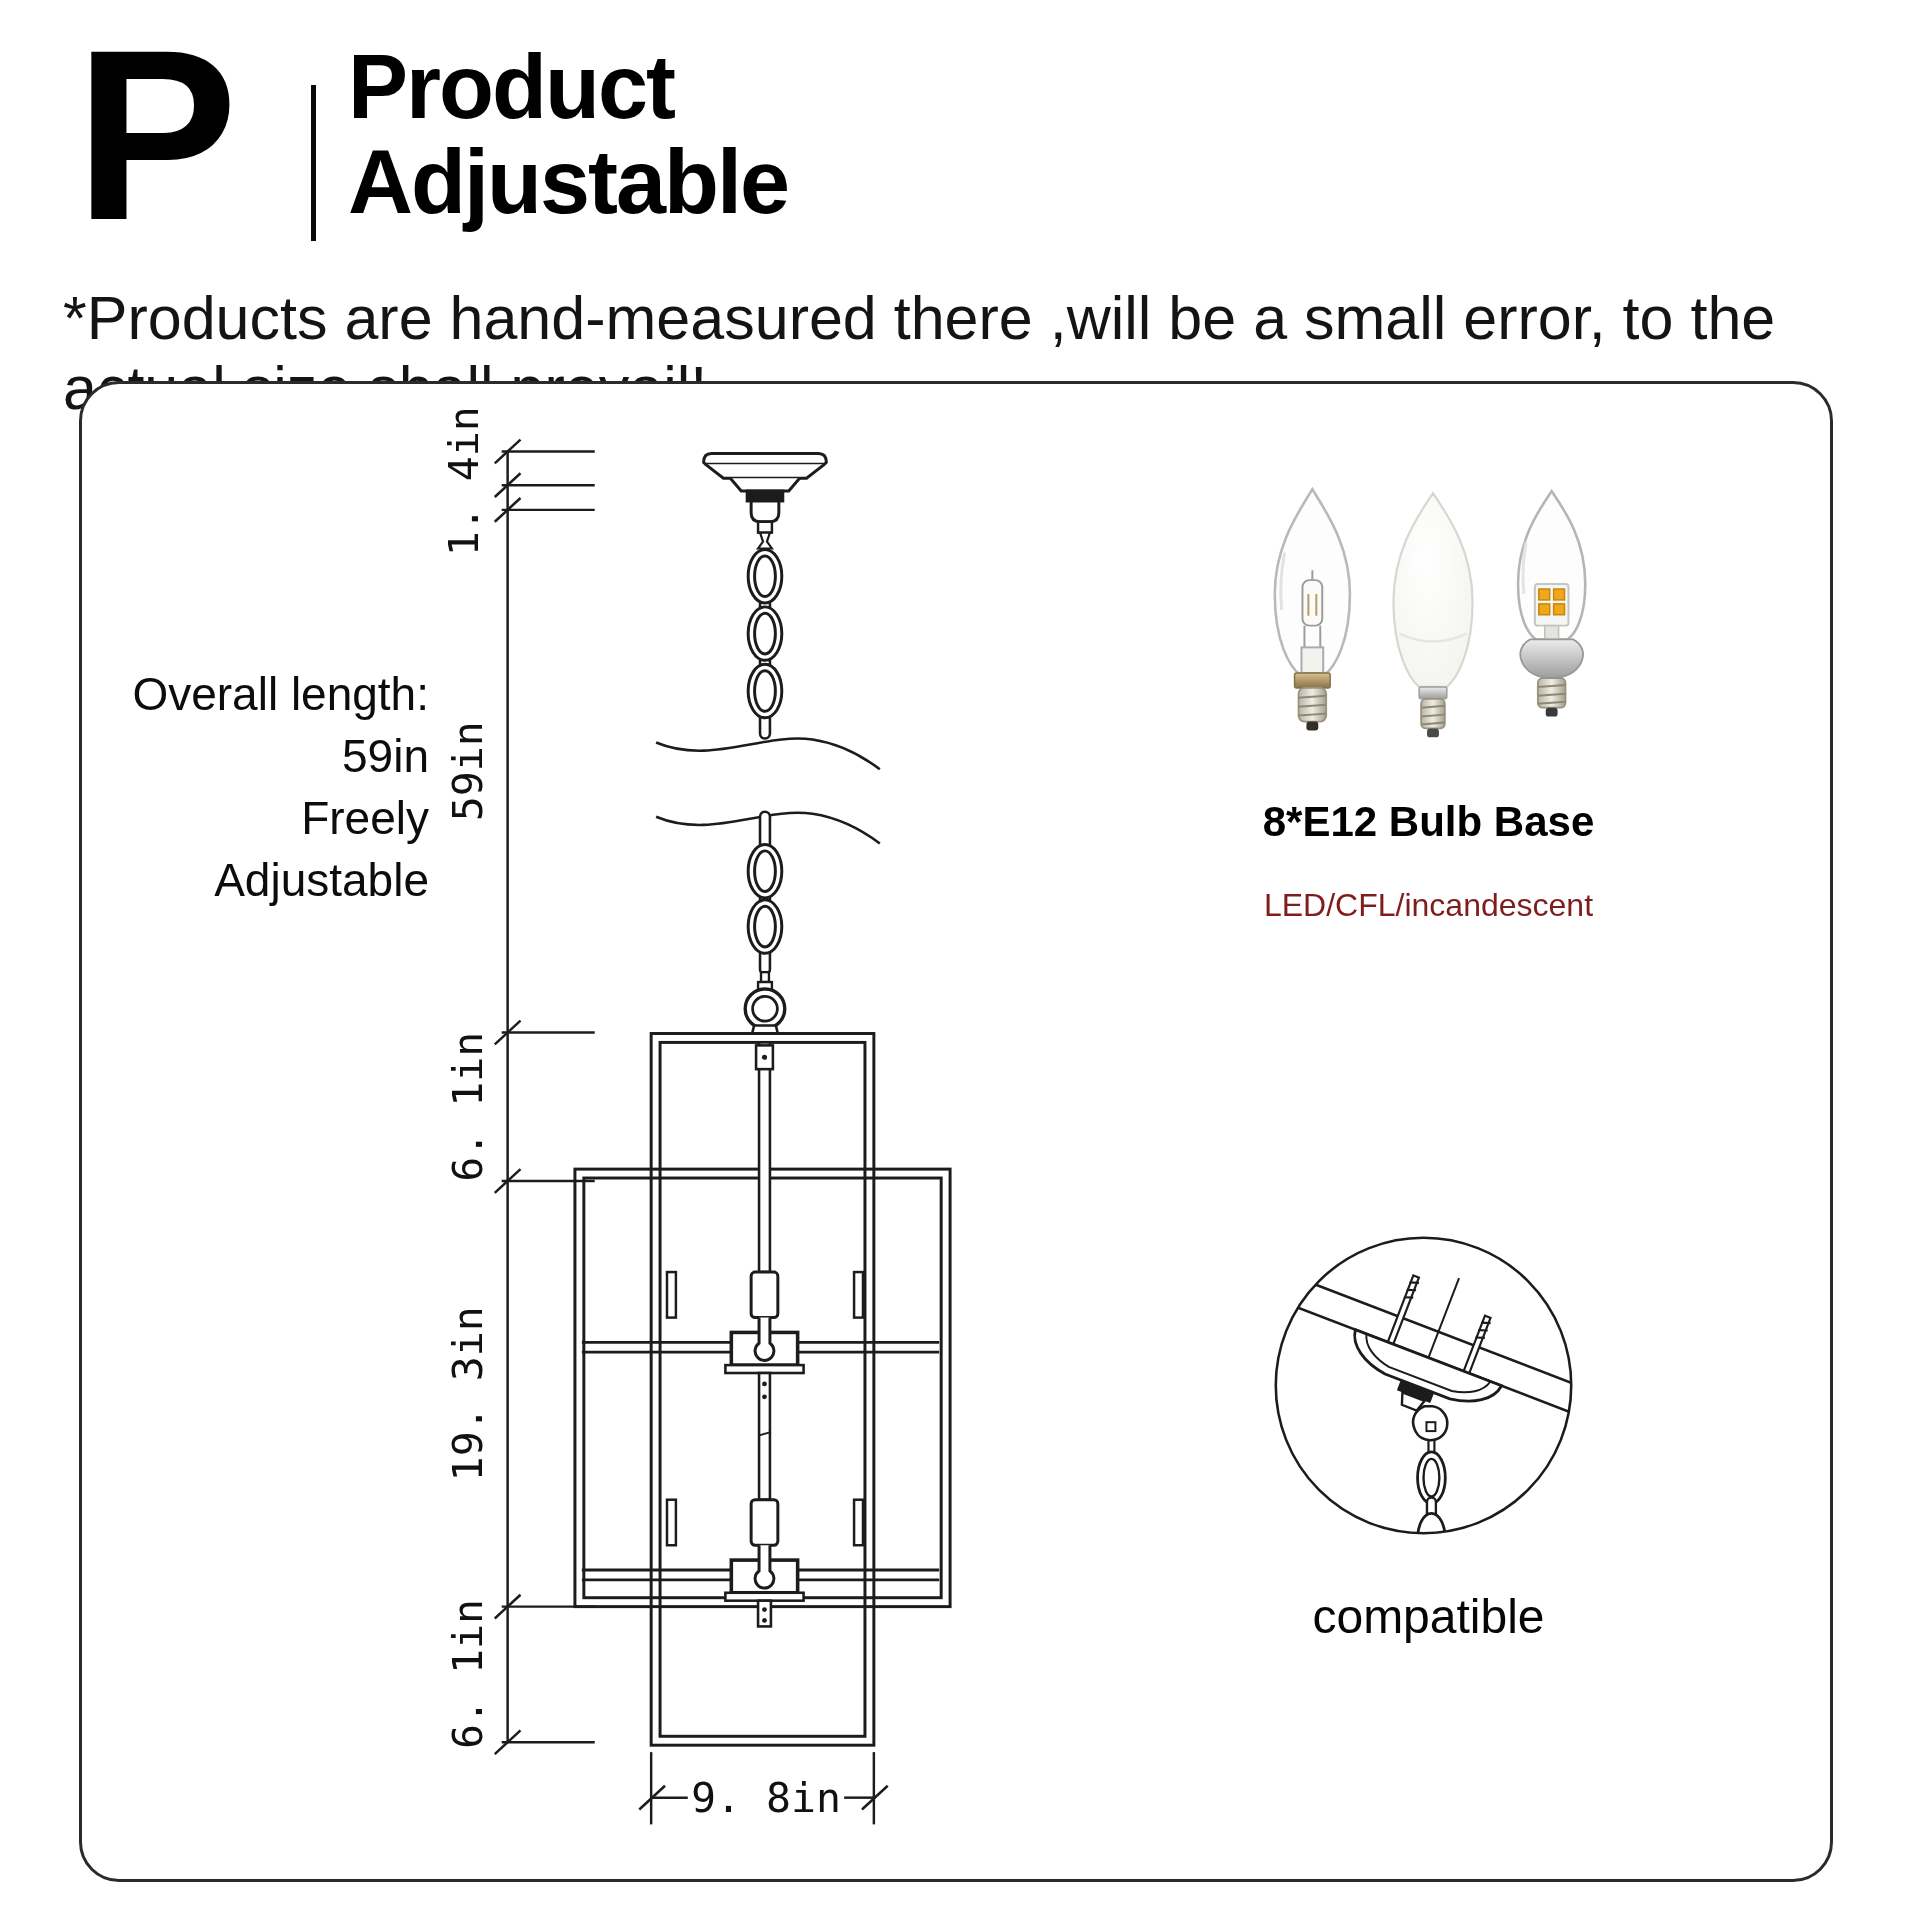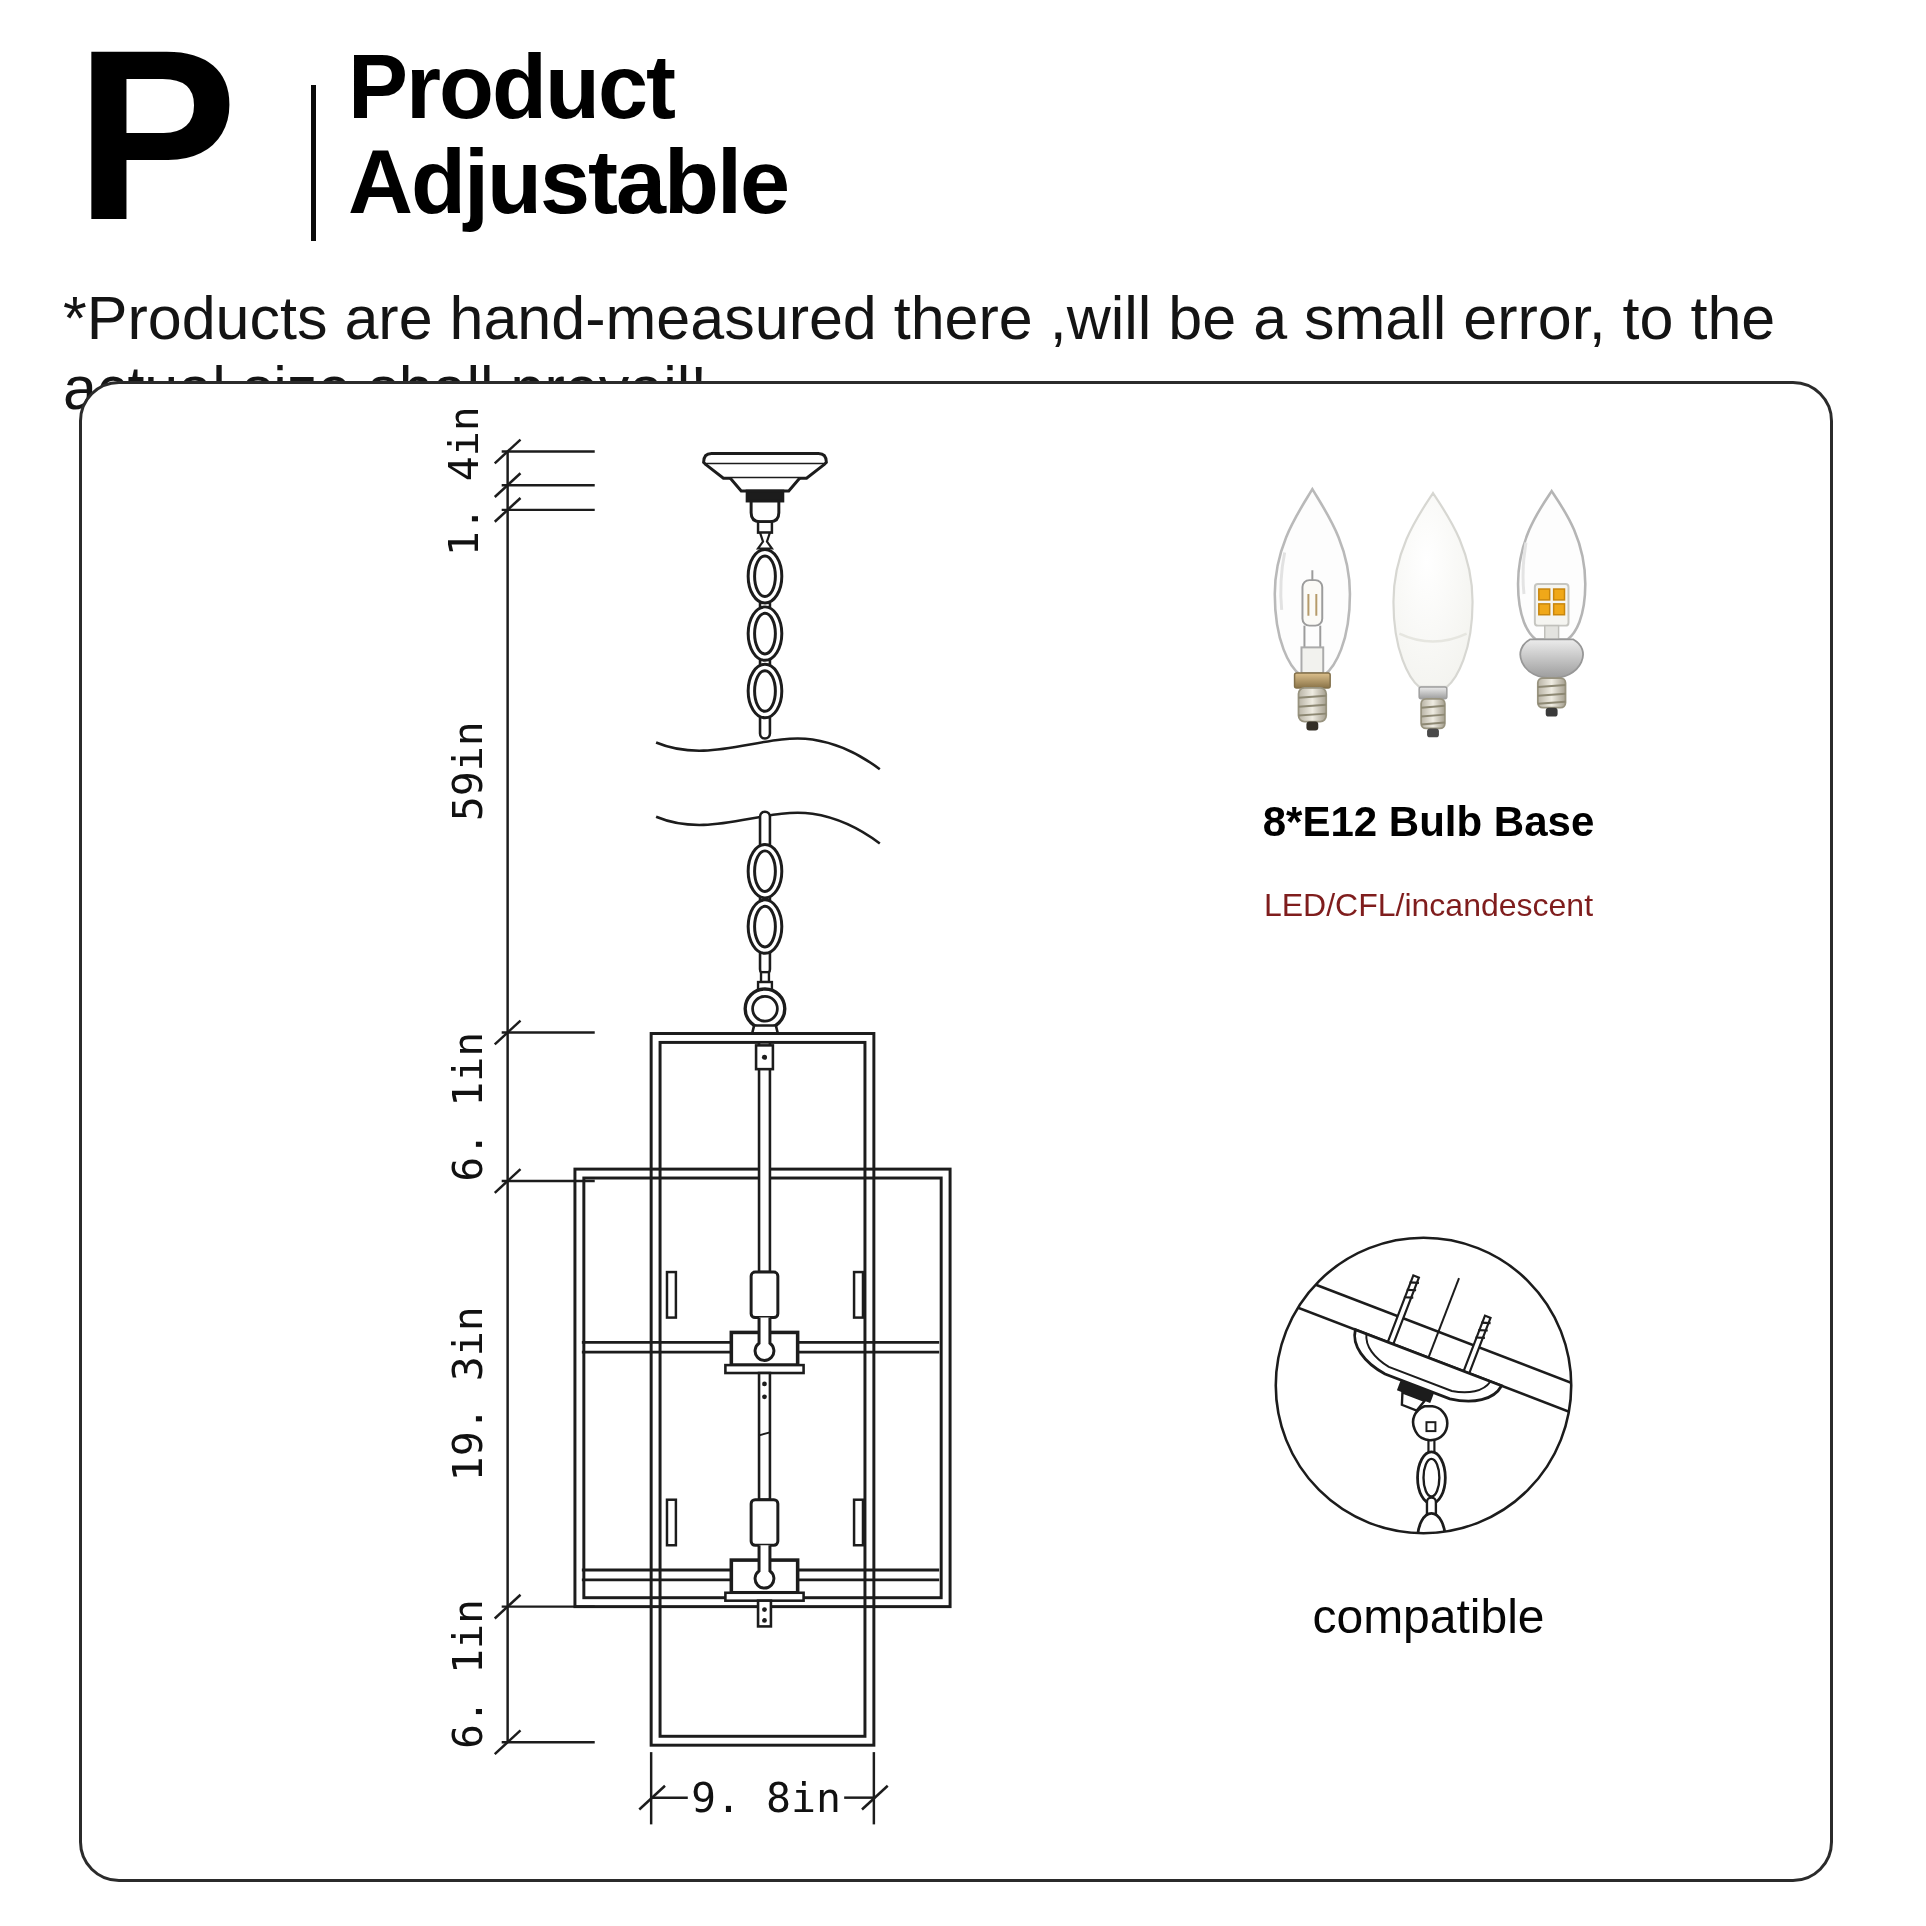--- a/index.html
+++ b/index.html
@@ -201,20 +201,25 @@
 
       <g stroke="#1c1c1c" stroke-width="2.5" fill="#fff">
         <rect x="591" y="897" width="9" height="46"></rect>
         <rect x="780" y="897" width="9" height="46"></rect>
         <rect x="591" y="1127" width="9" height="46"></rect>
         <rect x="780" y="1127" width="9" height="46"></rect>
       </g>
     </g>
   </svg>
 
+  <div class="overall-text">
+    <div>Overall length:</div>
+    <div>59in</div>
+    <div>Freely Adjustable</div>
+  </div>
 
   <svg class="bulbs-art" width="356" height="307" viewBox="0 0 360 310">
     <defs>
       <linearGradient id="brassGrad" x1="0" y1="0" x2="0" y2="1">
         <stop offset="0" stop-color="#dcc08c"></stop>
           <stop offset="1" stop-color="#8a7348"></stop>
       </linearGradient>
       <linearGradient id="threadGrad" x1="0" y1="0" x2="1" y2="0">
         <stop offset="0" stop-color="#b9b4a6"></stop>
           <stop offset="0.5" stop-color="#efece2"></stop>

